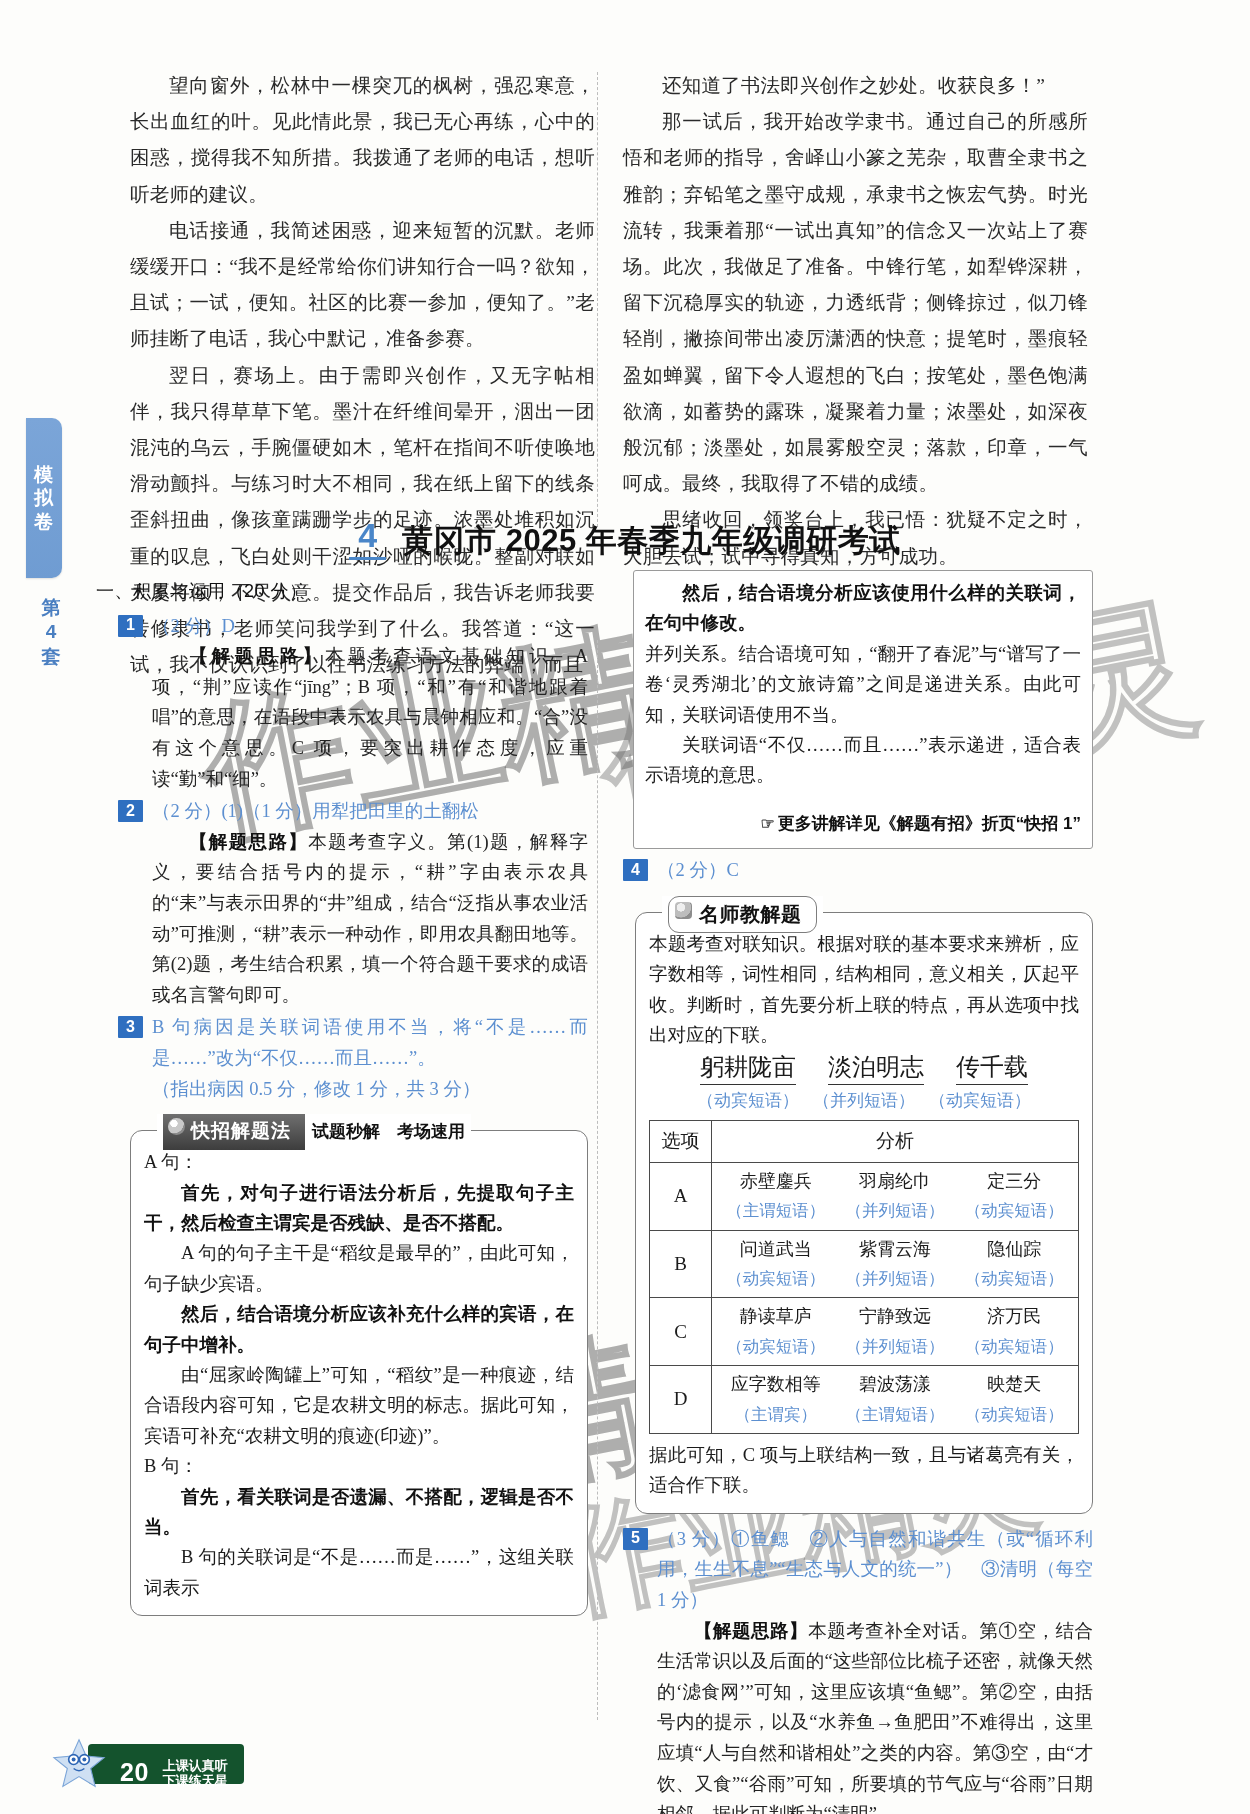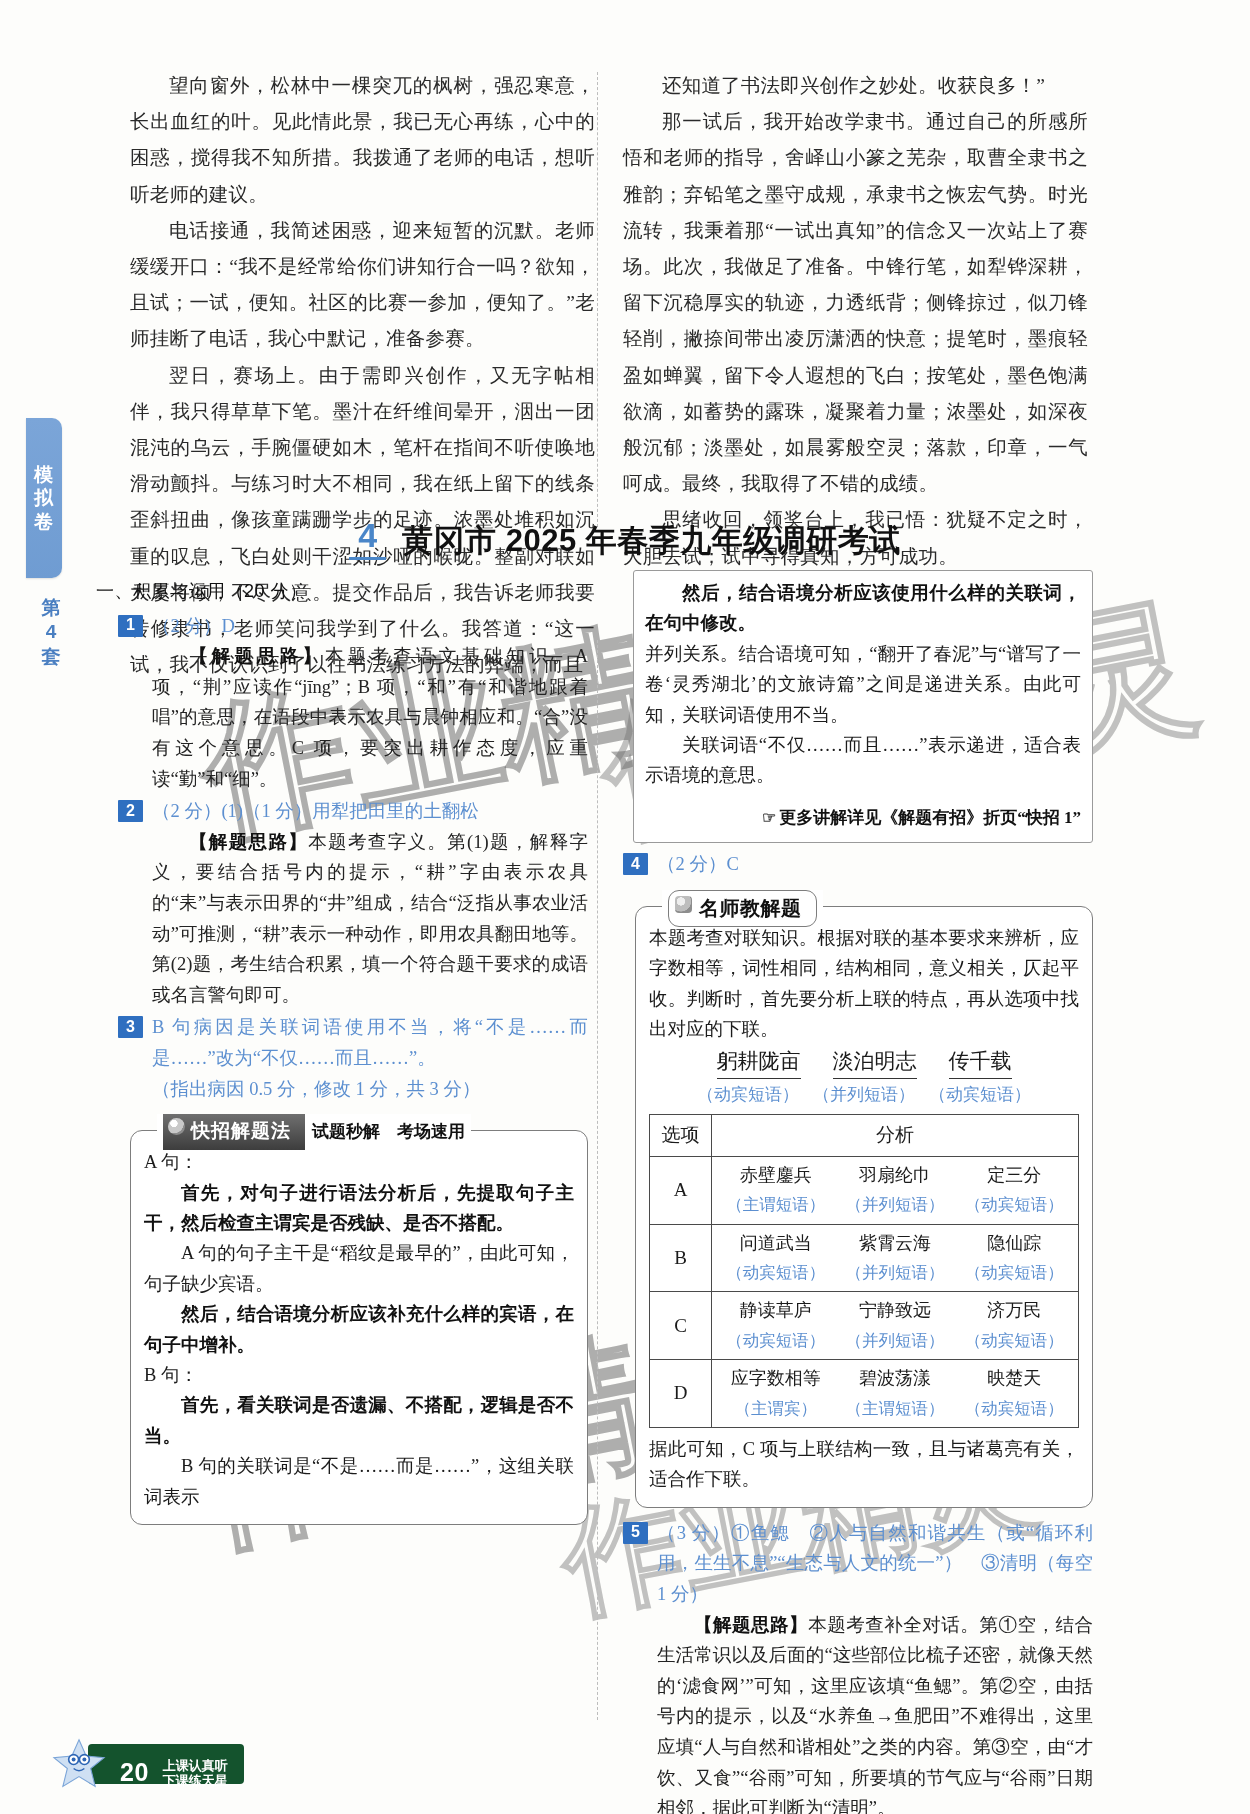--- a/index.html
+++ b/index.html
@@ -120,22 +120,22 @@
 
   
   .plain-box {
     border:1px solid #9a9a9a; border-radius:3px;
     padding:7px 11px 9px 11px;
     margin:8px 0 6px 10px;
     background:#fff;
     font-size:18.5px; line-height:30.4px;
   }
   .more-link {
-    text-align:right; font-family:Liberation Serif, serif;
-    font-weight:700; font-size:17px; color:#111; margin-top:12px;
+    text-align:right; font-family:Liberation Sans, sans-serif;
+    font-weight:700; font-size:17px; color:#111; margin-top:18px;
   }
   .hand-icon { font-size:16px; color:#444; margin-right:3px; }
 
   
   .fbox {
     position:relative;
     border:1.4px solid #7d7d7d; border-radius:12px;
     margin:26px 0 10px 12px;
     padding:16px 13px 12px 13px;
     background:#fff;
@@ -176,21 +176,21 @@
     width:17px; height:17px; border-radius:4px;
     background:radial-gradient(circle at 35% 32%, #efefef 0 25%, #bdbdbd 27% 62%, #8d8d8d 64% 100%);
   }
   .fbox p { margin:0; }
   .bold-step { font-weight:700; color:#111; }
 
   
   .couplet { text-align:center; margin:2px 0 1px 0; }
   .couplet .ph {
     display:inline-block; margin:0 16px;
-    font-size:21px; border-bottom:1.2px solid #333; padding-bottom:1px;
+    font-size:24px; border-bottom:1.2px solid #333; padding-bottom:1px;
   }
   .couplet-tags { text-align:center; color:#5c8fd0; font-size:17px; margin-bottom:4px; }
   .couplet-tags .tg { display:inline-block; margin:0 7px; }
 
   
   table.an {
     width:100%; border-collapse:collapse; margin:2px 0 6px 0;
     border:1.8px solid #2a2a2a;
   }
   table.an th, table.an td {
@@ -314,20 +314,21 @@
 
     <div class="fbox">
       <div class="cap">
         <span class="pill">快招解题法</span>
         <span class="cap-sub">试题秒解　考场速用</span>
       </div>
       <p class="p">A 句：</p>
       <p class="p indent bold-step">首先，对句子进行语法分析后，先提取句子主干，然后检查主谓宾是否残缺、是否不搭配。</p>
       <p class="p indent">A 句的句子主干是“稻纹是最早的”，由此可知，句子缺少宾语。</p>
       <p class="p indent bold-step">然后，结合语境分析应该补充什么样的宾语，在句子中增补。</p>
+      <p class="p indent">由“屈家岭陶罐上”可知，“稻纹”是一种痕迹，结合语段内容可知，它是农耕文明的标志。据此可知，宾语可补充“农耕文明的痕迹(印迹)”。</p>
       <p class="p">B 句：</p>
       <p class="p indent bold-step">首先，看关联词是否遗漏、不搭配，逻辑是否不当。</p>
       <p class="p indent">B 句的关联词是“不是……而是……”，这组关联词表示</p>
     </div>
 
   </div>
 
   <div class="ans-col right">
 
     <div class="plain-box">

